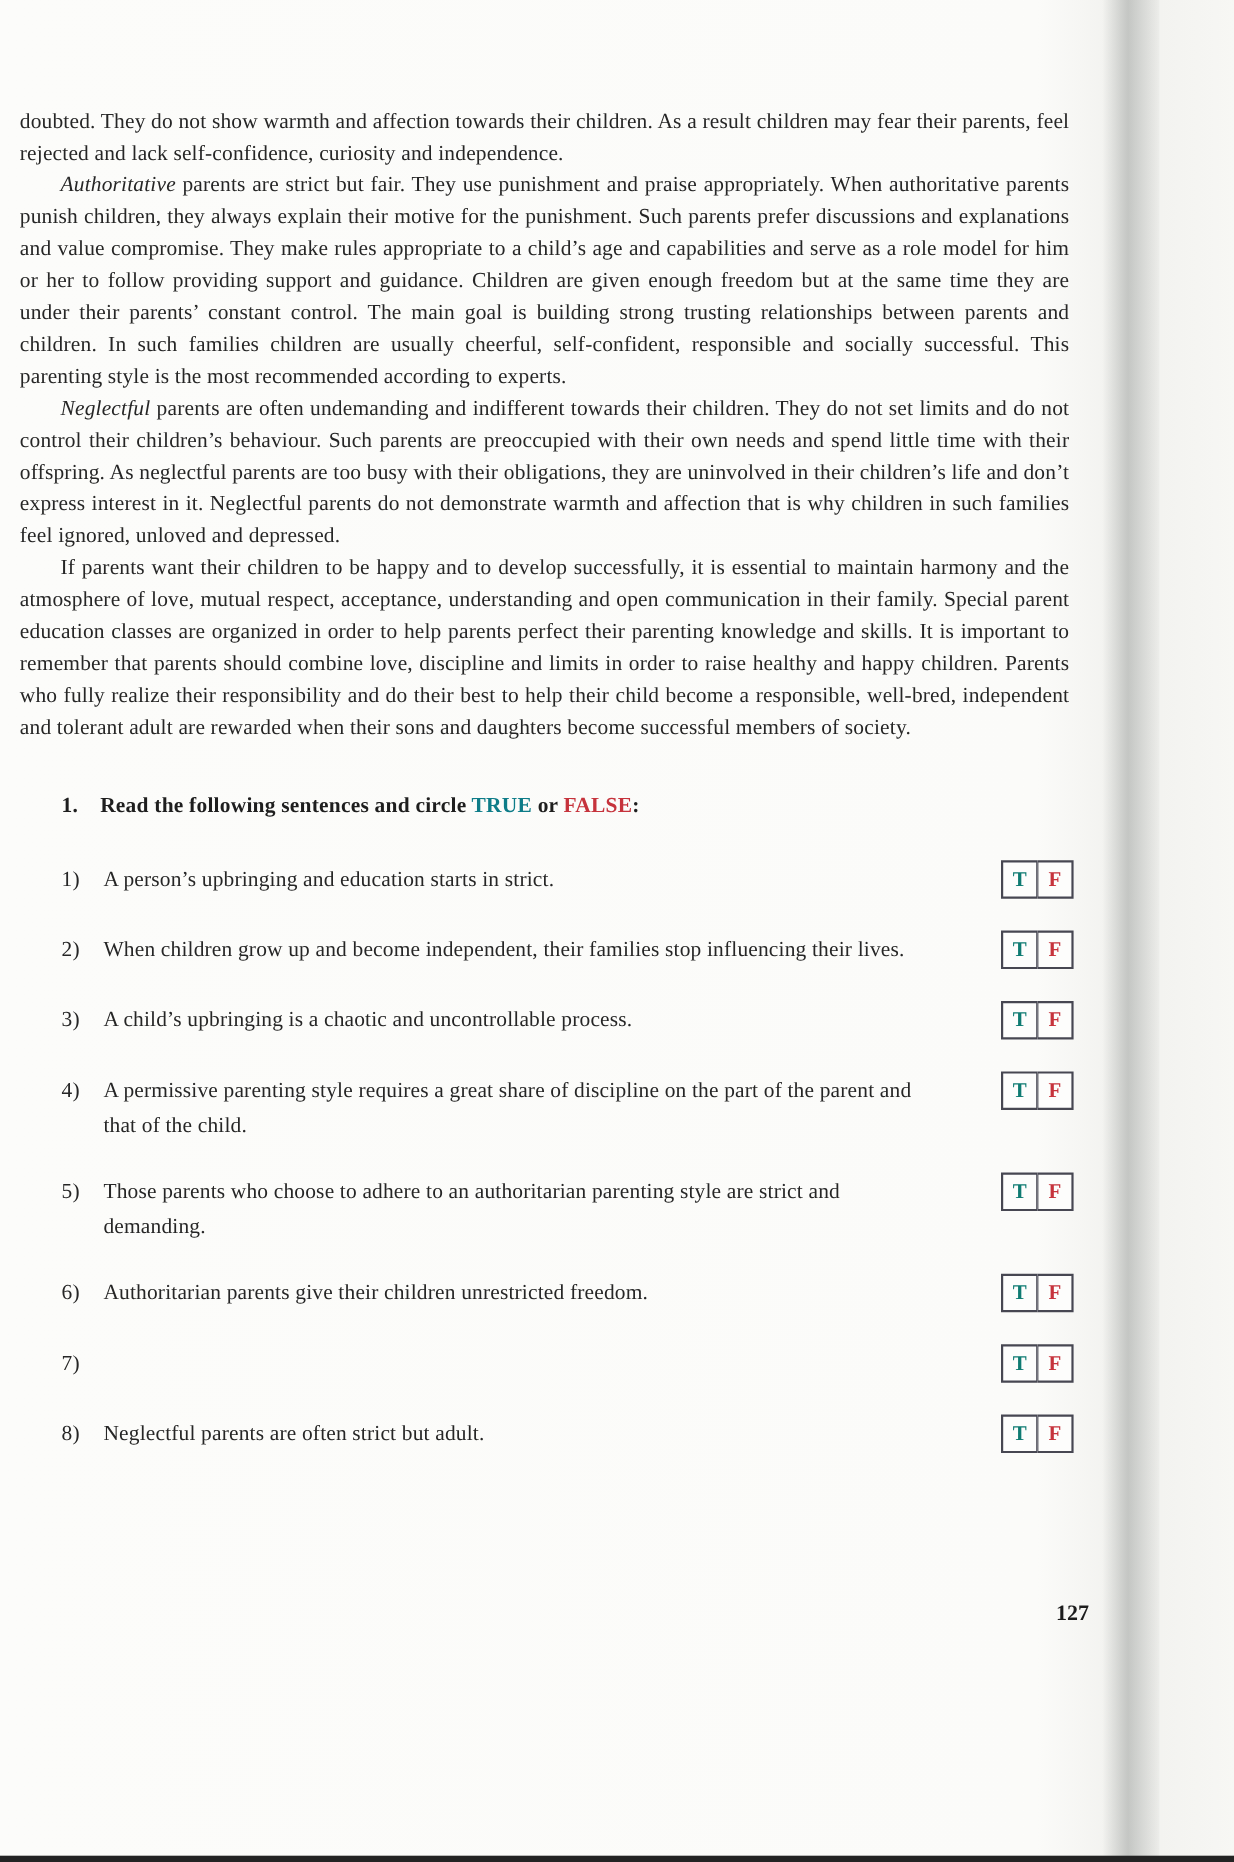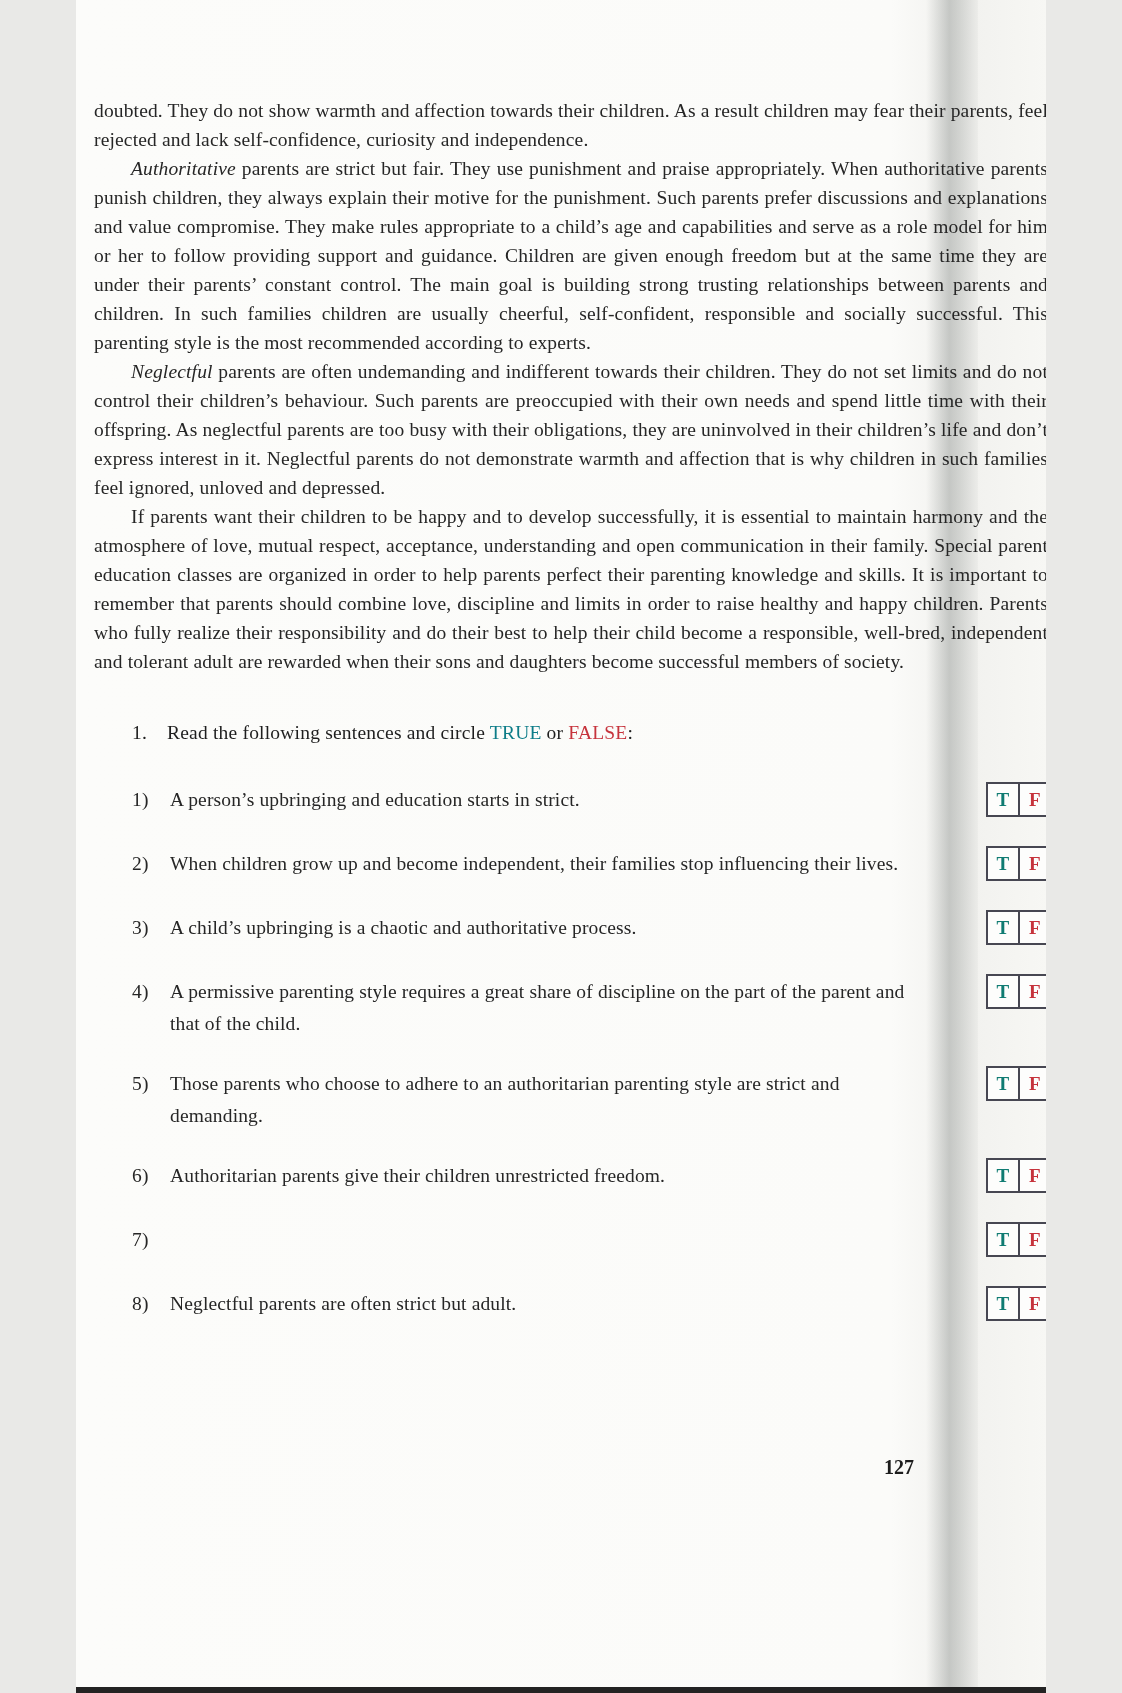--- a/index.html
+++ b/index.html
@@ -1,18 +1,18 @@
 <!DOCTYPE html>
 <html><head>
 <meta charset="utf-8">
 <style>
   html, body { margin: 0; padding: 0; background: #e9e9e7; }
   .page {
     position: relative;
-    width: 970px;
+    width: 1122px;
     height: 1693px;
     margin: 0 auto;
     background: linear-gradient(to right, #fcfcfa 0%, #fbfbf9 84%, #f1f1ee 91%, #f7f7f4 100%);
     font-family: "Liberation Serif", serif;
     color: #262626;
     overflow: hidden;
   }
   .scan-right-band {
     position: absolute; top: 0; bottom: 0; right: 68px; width: 52px;
     background: linear-gradient(to right, rgba(120,126,124,0) 0%, rgba(112,118,116,0.35) 45%, rgba(120,126,124,0.05) 100%);
@@ -31,21 +31,21 @@
     line-height: 29px;
     text-align: justify;
     text-indent: 37px;
     letter-spacing: 0.15px;
   }
   .para.no-indent { text-indent: 0; }
   .para em { }
 
   .exercise { margin-top: 46px; margin-left: 38px; }
   .ex-heading {
-    font-weight: normal;
+    font-weight: bold;
     font-size: 19.5px;
     color: #1e1e1e;
     margin-bottom: 40px;
     letter-spacing: 0.2px;
   }
   .ex-num { display: inline-block; margin-right: 20px; }
   .true-word  { color: #0d7c88; }
   .false-word { color: #c6333c; }
 
   .tf-item {
@@ -120,21 +120,21 @@
         <span class="item-num">2)</span>
         <span class="item-text">When children grow up and become independent, their families stop influencing their lives.</span>
         <div class="tf-boxes">
           <span class="tf-box t">T</span>
           <span class="tf-box f">F</span>
         </div>
       </div>
 
       <div class="tf-item">
         <span class="item-num">3)</span>
-        <span class="item-text">A child’s upbringing is a chaotic and authoritative process.</span>
+        <span class="item-text">A child’s upbringing is a chaotic and uncontrollable process.</span>
         <div class="tf-boxes">
           <span class="tf-box t">T</span>
           <span class="tf-box f">F</span>
         </div>
       </div>
 
       <div class="tf-item">
         <span class="item-num">4)</span>
         <span class="item-text">A permissive parenting style requires a great share of discipline on the part of the parent and that of the child.</span>
         <div class="tf-boxes">

